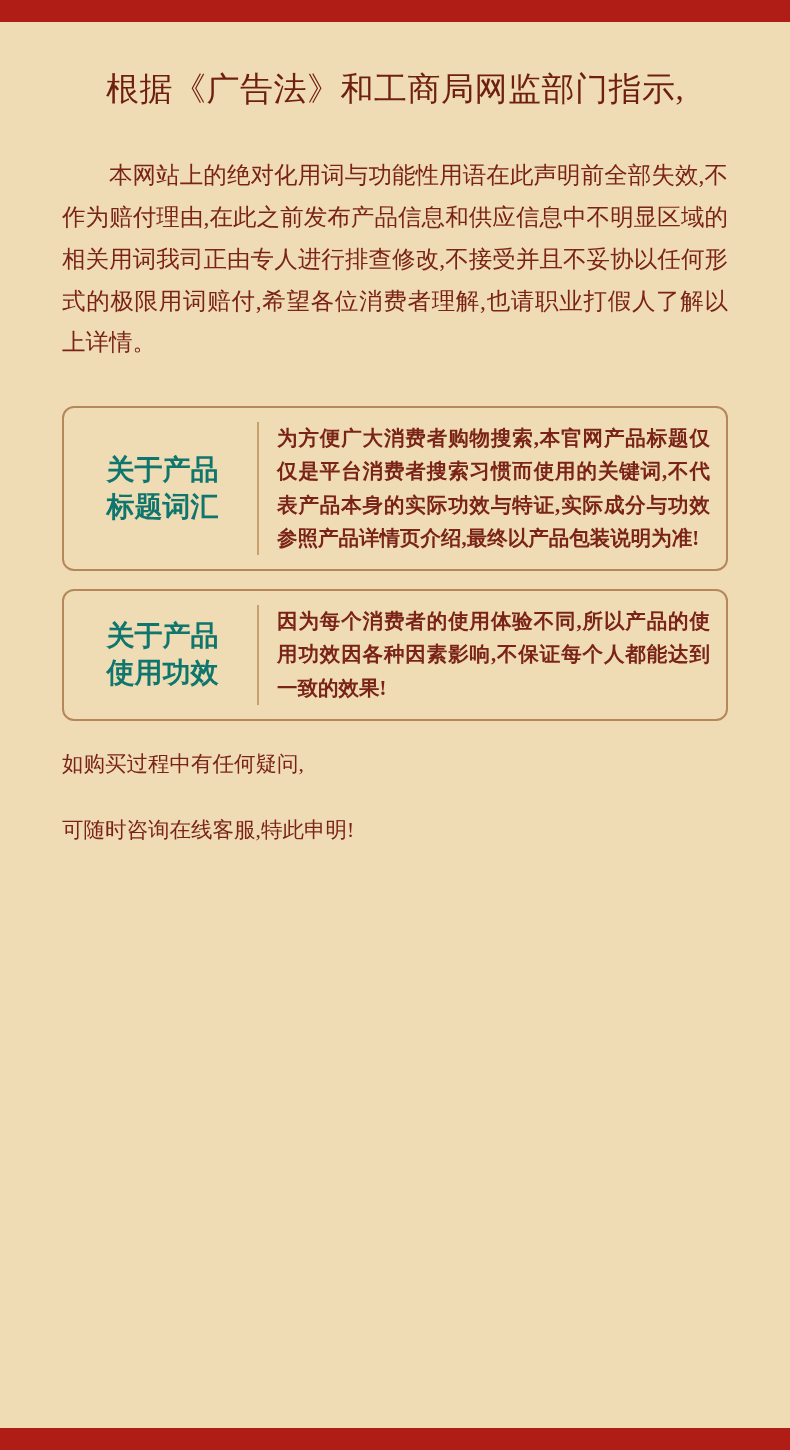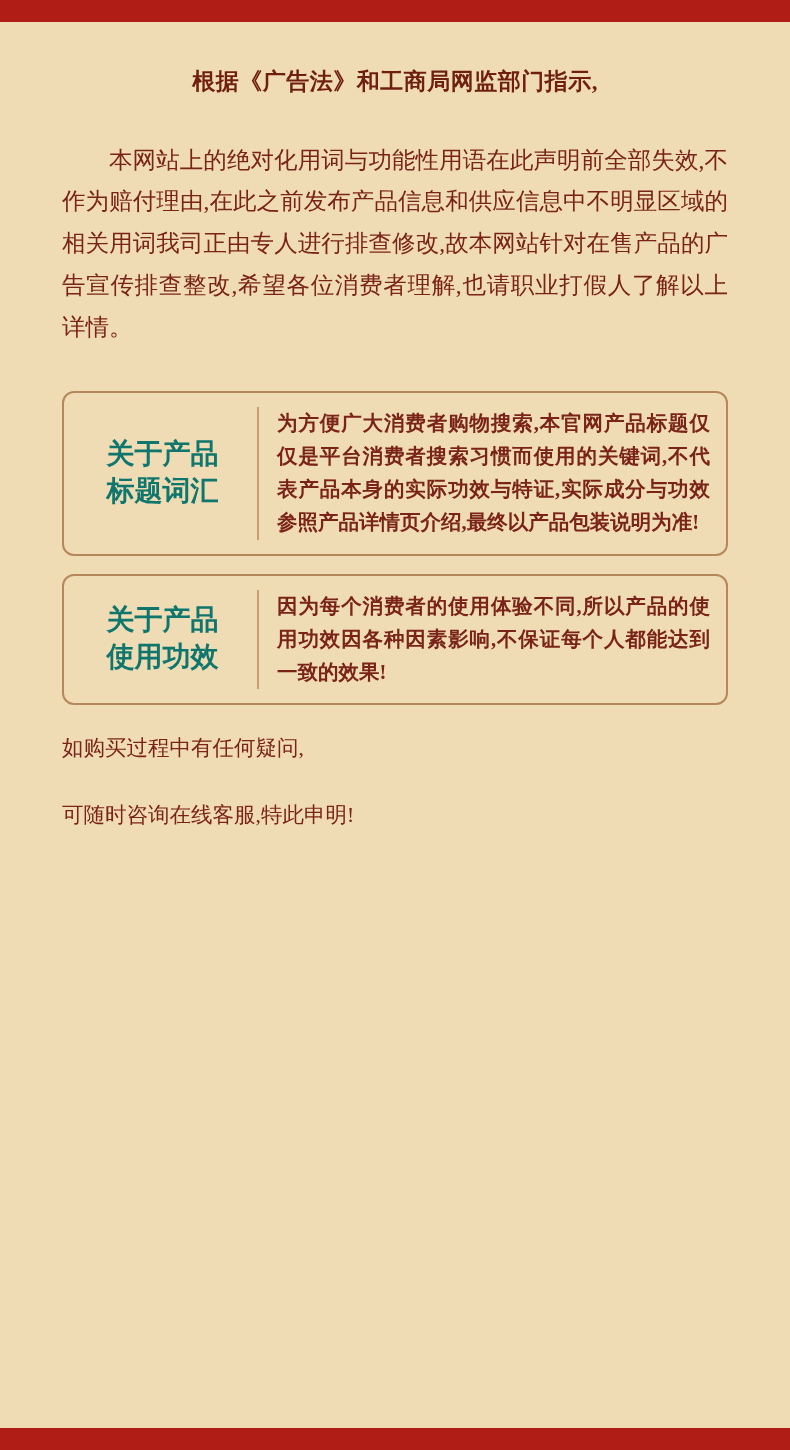--- a/index.html
+++ b/index.html
@@ -35,22 +35,22 @@
   }
   .content {
     flex: 1 1 auto;
     padding: 42px 62px 10px 62px;
     box-sizing: border-box;
     display: flex;
     flex-direction: column;
   }
   .headline {
     text-align: center;
-    font-size: 23px;
-    font-weight: bold;
+    font-size: 33px;
+    font-weight: normal;
     line-height: 1.55;
     color: #6e1f10;
     letter-spacing: 0.5px;
     margin: 0 0 18px 0;
   }
   .headline .line2 {
     display: block;
   }
   .para {
     font-size: 23.5px;
@@ -127,21 +127,21 @@
 
   <div class="top-bar"></div>
 
   <div class="content">
 
     <h1 class="headline">
       <span class="line1">根据《广告法》和工商局网监部门指示,</span>
     </h1>
 
 
-    <p class="para second">本网站上的绝对化用词与功能性用语在此声明前全部失效,不作为赔付理由,在此之前发布产品信息和供应信息中不明显区域的相关用词我司正由专人进行排查修改,故本网站针对在售产品的广告宣传排查整改,希望各位消费者理解,也请职业打假人了解以上详情。</p>
+    <p class="para second">本网站上的绝对化用词与功能性用语在此声明前全部失效,不作为赔付理由,在此之前发布产品信息和供应信息中不明显区域的相关用词我司正由专人进行排查修改,不接受并且不妥协以任何形式的极限用词赔付,希望各位消费者理解,也请职业打假人了解以上详情。</p>
 
     <div class="cards">
 
       <div class="card">
         <div class="card-label">
           <span>关于产品</span>
           <span>标题词汇</span>
         </div>
         <div class="card-body">
           <span>为方便广大消费者购物搜索,本官网产品标题仅仅是平台消费者搜索习惯而使用的关键词,不代表产品本身的实际功效与特证,实际成分与功效参照产品详情页介绍,最终以产品包装说明为准!</span>

